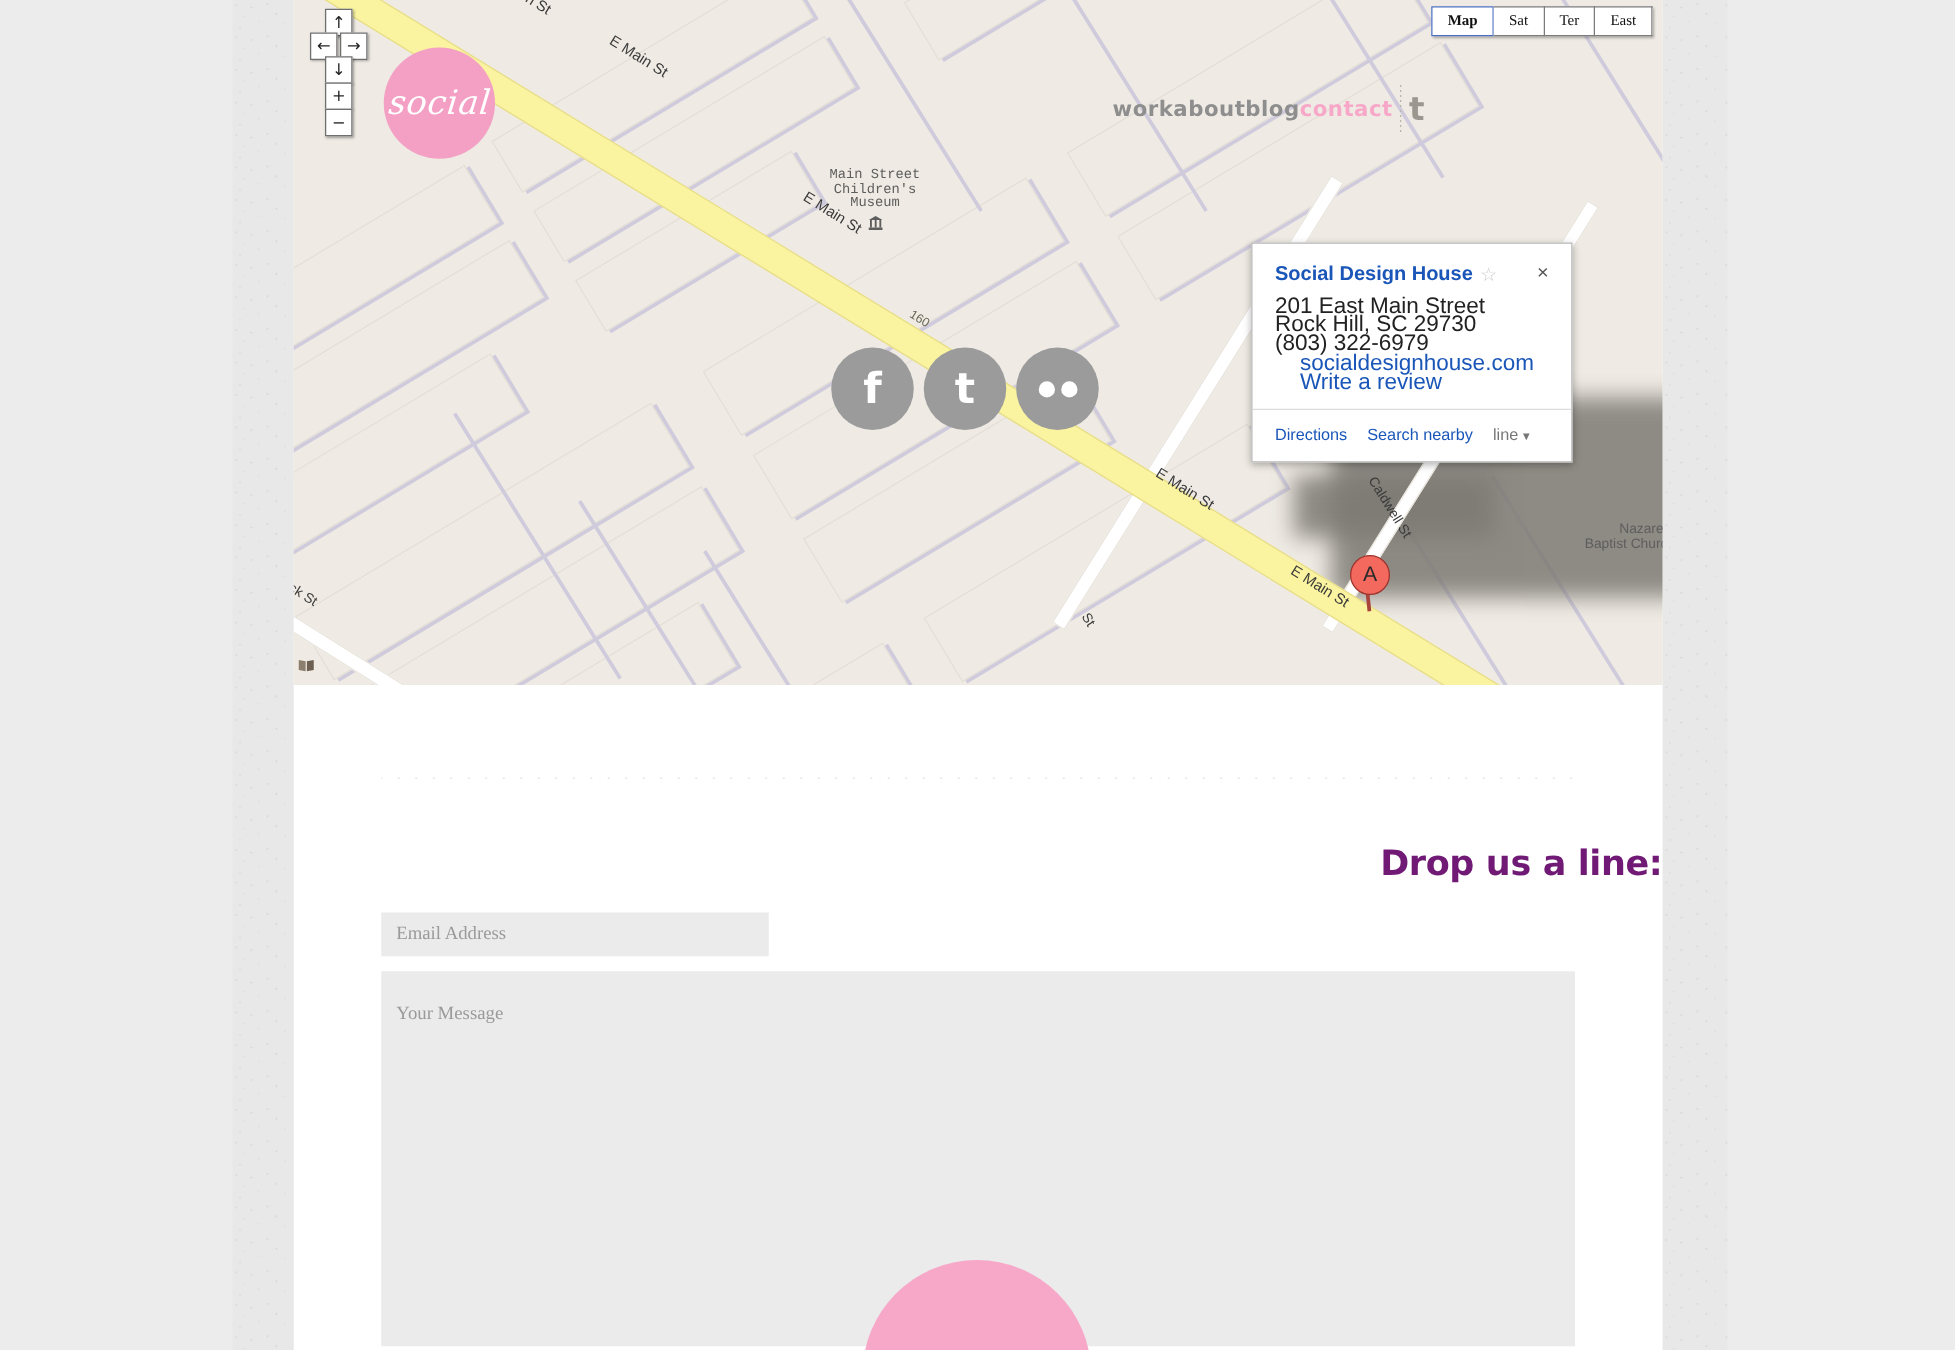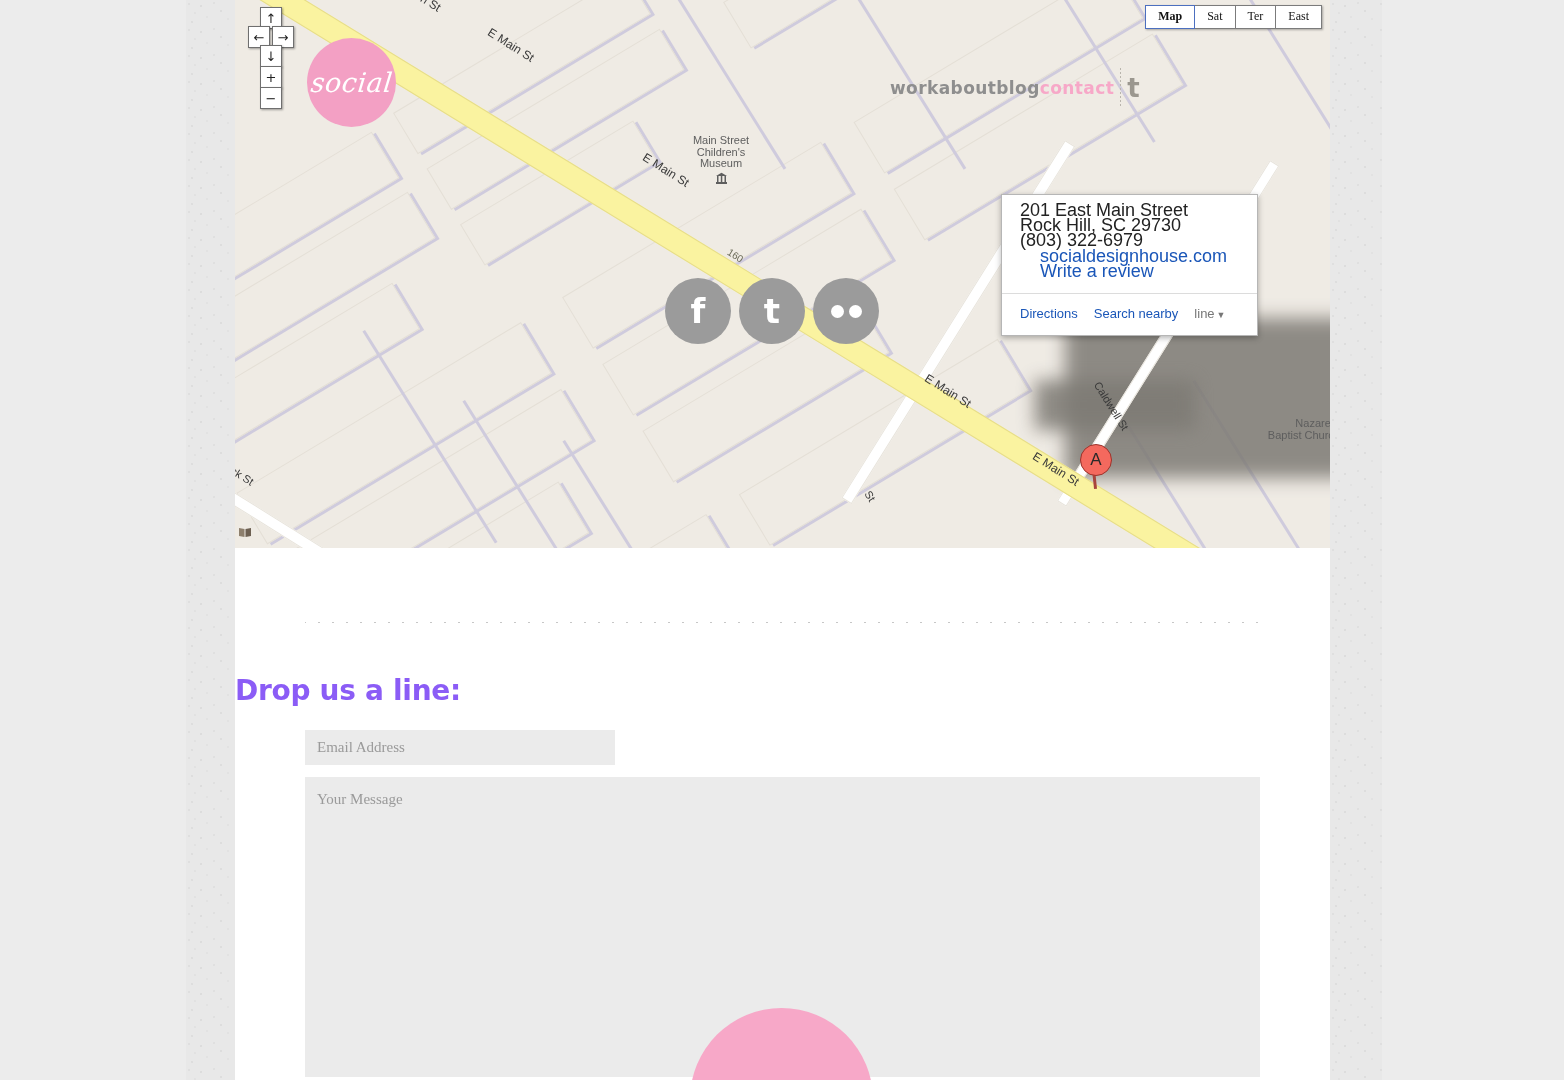--- a/index.html
+++ b/index.html
@@ -120,30 +120,30 @@
      font-family:"DejaVu Sans",sans-serif;cursor:pointer;}
   .flickr-dots{display:flex;gap:5px;}
   .flickr-dots i{width:13px;height:13px;border-radius:50%;background:#fff;display:block;}
 
   
   .zig{position:absolute;left:70px;top:622px;width:955px;height:14px;
     background-image:
       linear-gradient(135deg,#c7c7c7 1px,transparent 1px),
       linear-gradient(225deg,#c7c7c7 1px,transparent 1px);
     background-size:14px 14px;background-repeat:repeat-x;background-position:0 0;}
-  .heading{position:absolute;left:0;right:0;top:674px;text-align:left;
-     font-family:"DejaVu Sans",sans-serif;font-weight:bold;font-size:28px;color:#8b5cf6;
+  .heading{position:absolute;left:0;right:0;top:674px;text-align:right;
+     font-family:"DejaVu Sans",sans-serif;font-weight:bold;font-size:28px;color:#701a75;
      letter-spacing:-.3px;}
   .fields{position:absolute;left:70px;top:730px;width:955px;display:flex;gap:10px;}
   .fld{background:#ebebeb;border:none;height:35px;padding:0 12px;
      font-family:"Liberation Serif",serif;font-size:15px;color:#9a9a9a;outline:none;}
   .fld::placeholder{color:#9a9a9a;}
   .f1{width:286px}.f2{width:286px}.f3{width:287px}
   .msg{position:absolute;left:70px;top:777px;width:955px;height:300px;background:#ebebeb;
-     border:none;padding:14px 12px;font-family:"Liberation Serif",serif;font-size:15px;color:#9a9a9a;
+     border:none;padding:26px 12px;font-family:"Liberation Serif",serif;font-size:15px;color:#9a9a9a;
      resize:none;outline:none;box-sizing:border-box;}
   .msg::placeholder{color:#9a9a9a;}
   .send{position:absolute;left:455px;top:1008px;width:183px;height:183px;border-radius:50%;
      background:#f7a8c8;border:none;color:#fff;font-family:"DejaVu Sans",sans-serif;
      font-weight:bold;font-size:22px;cursor:pointer;padding-top:34px;box-sizing:border-box;}
 </style>
 </head>
 <body>
 
 <div class="noise-l"></div>
@@ -197,21 +197,21 @@
     <div class="st-label" style="left:185px;top:-4px;transform:rotate(32deg);">n St</div>
     <div class="st-label" style="left:250px;top:38px;transform:rotate(32deg);">E Main St</div>
     <div class="st-label" style="left:405px;top:163px;transform:rotate(32deg);">E Main St</div>
     <div class="st-label" style="left:687px;top:384px;transform:rotate(32deg);">E Main St</div>
     <div class="st-label" style="left:795px;top:462px;transform:rotate(32deg);">E Main St</div>
     <div class="st-label" style="left:849px;top:400px;font-size:11px;transform:rotate(58deg);">Caldwell St</div>
     <div class="st-label" style="left:-5px;top:470px;font-size:11px;transform:rotate(32deg);">ck St</div>
     <div class="st-label" style="left:630px;top:490px;font-size:11px;transform:rotate(58deg);">St</div>
     <div class="st-label" style="left:492px;top:250px;font-size:10px;color:#6a6a58;transform:rotate(32deg);">160</div>
 
-    <div class="poi" style="left:431px;top:135px;width:110px;">
+    <div class="poi" style="left:410px;top:135px;width:110px;font-family:Liberation Mono, monospace;">
       <div>Main Street</div>
       <div>Children's</div>
       <div>Museum</div>
       <svg width="13" height="13" viewBox="0 0 13 13" style="margin-top:2px">
         <rect x="1" y="10" width="11" height="2" fill="#5e5e5e"></rect>
         <rect x="2" y="4" width="1.5" height="6" fill="#5e5e5e"></rect>
         <rect x="5.8" y="4" width="1.5" height="6" fill="#5e5e5e"></rect>
         <rect x="9.5" y="4" width="1.5" height="6" fill="#5e5e5e"></rect>
         <polygon points="6.5,0.8 12,4 1,4" fill="#5e5e5e"></polygon>
       </svg>
@@ -252,20 +252,25 @@
       <a>work</a>
       <a>about</a>
       <a>blog</a>
       <a class="active">contact</a>
       <div class="navdot"></div>
       <span class="sicon">t</span>
 
     </nav>
 
     <div class="iw">
+      <div class="iw-head">
+        <span class="iw-title">Social Design House</span>
+        <span class="iw-star">☆</span>
+        <span class="iw-x">×</span>
+      </div>
       <div class="iw-body">
         <div>201 East Main Street</div>
         <div>Rock Hill, SC 29730</div>
         <div>(803) 322-6979</div>
         <a>socialdesignhouse.com</a>
         <a>Write a review</a>
       </div>
       <div class="iw-foot">
         <a>Directions</a>
         <a>Search nearby</a>

